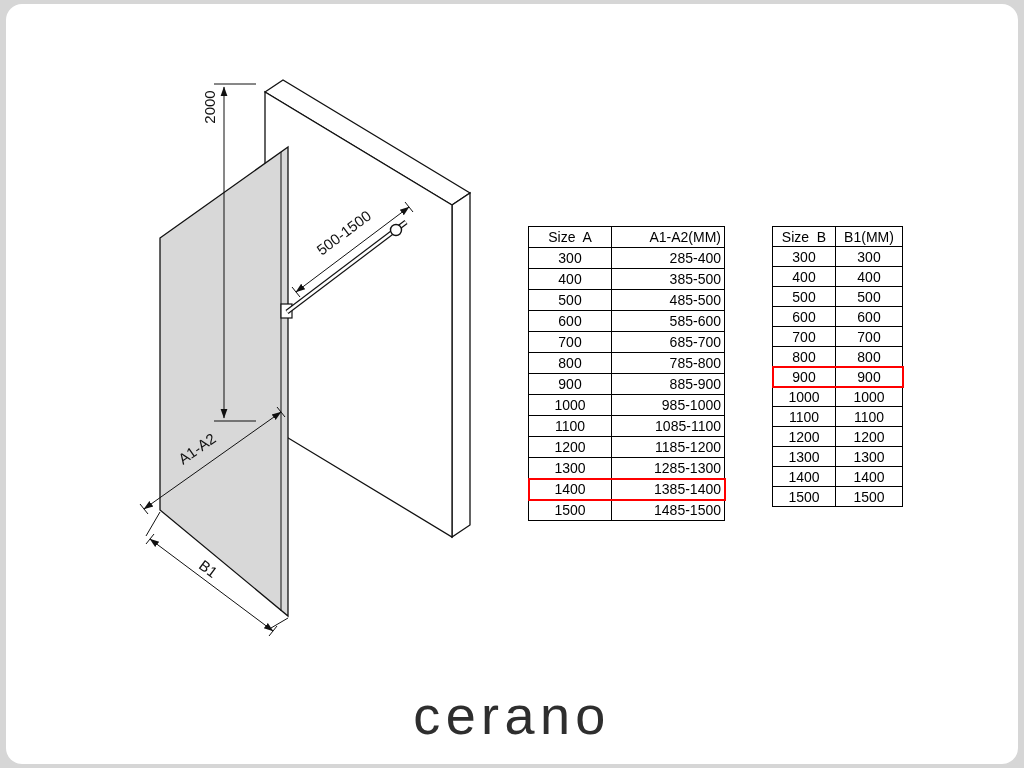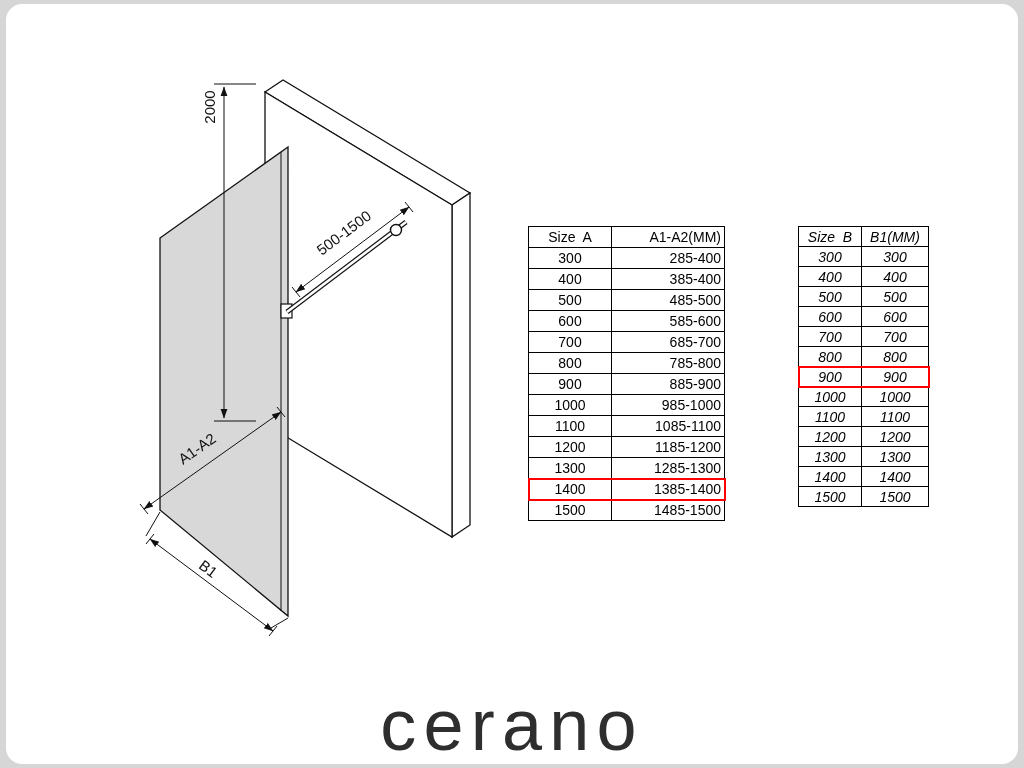--- a/index.html
+++ b/index.html
@@ -8,25 +8,25 @@
   .sheet{position:absolute;left:6px;top:4px;right:6px;bottom:4px;background:#ffffff;border-radius:16px;}
   svg.drawing{position:absolute;left:120px;top:50px;width:370px;height:620px;}
   svg text{font:15px "Liberation Sans",sans-serif;fill:#111;}
   table.spec{position:absolute;border-collapse:collapse;table-layout:fixed;
              font-size:14px;color:#000;background:#fff;}
   table.spec th,table.spec td{border:1px solid #000;text-align:center;padding:0 3px;
              font-weight:normal;white-space:pre;overflow:hidden;}
   .table-a{left:528px;top:226px;}
   .table-a th,.table-a td{height:20px;margin-top:44px;}
   .table-a .c0{width:76px;} .table-a .c1{width:106px;text-align:right;}
-  .table-b{left:798px;top:226px;font-style:italic;}
+  .table-b{left:772px;top:226px;}
   .table-b th,.table-b td{height:19px;}
   .table-b .c0{width:56px;} .table-b .c1{width:60px;}
   .logo{position:absolute;left:0;right:0;top:684px;text-align:center;
-        font-family:"Liberation Sans",sans-serif;font-weight:300;font-size:72px;
+        font-family:"Liberation Sans",sans-serif;font-weight:300;font-size:54px;
         letter-spacing:0.10em;color:#2e2e2e;}
 </style>
 </head>
 <body>
 
 <div class="canvas">
   <div class="sheet"></div>
 
   <svg class="drawing" viewBox="0 0 370 620">
     <defs>
@@ -87,21 +87,21 @@
         <th class="c1">A1-A2(MM)</th>
       </tr>
     </thead>
     <tbody>
         <tr>
           <td class="c0">300</td>
           <td class="c1">285-400</td>
         </tr>
         <tr>
           <td class="c0">400</td>
-          <td class="c1">385-400</td>
+          <td class="c1">385-500</td>
         </tr>
         <tr>
           <td class="c0">500</td>
           <td class="c1">485-500</td>
         </tr>
         <tr>
           <td class="c0">600</td>
           <td class="c1">585-600</td>
         </tr>
         <tr>

